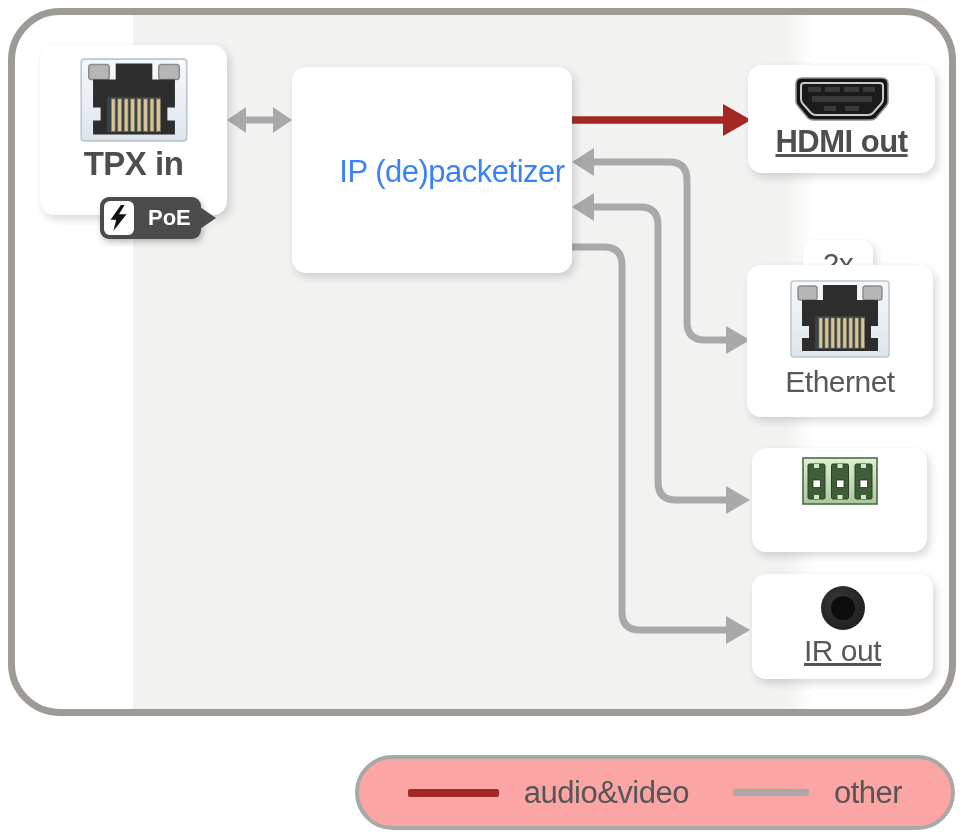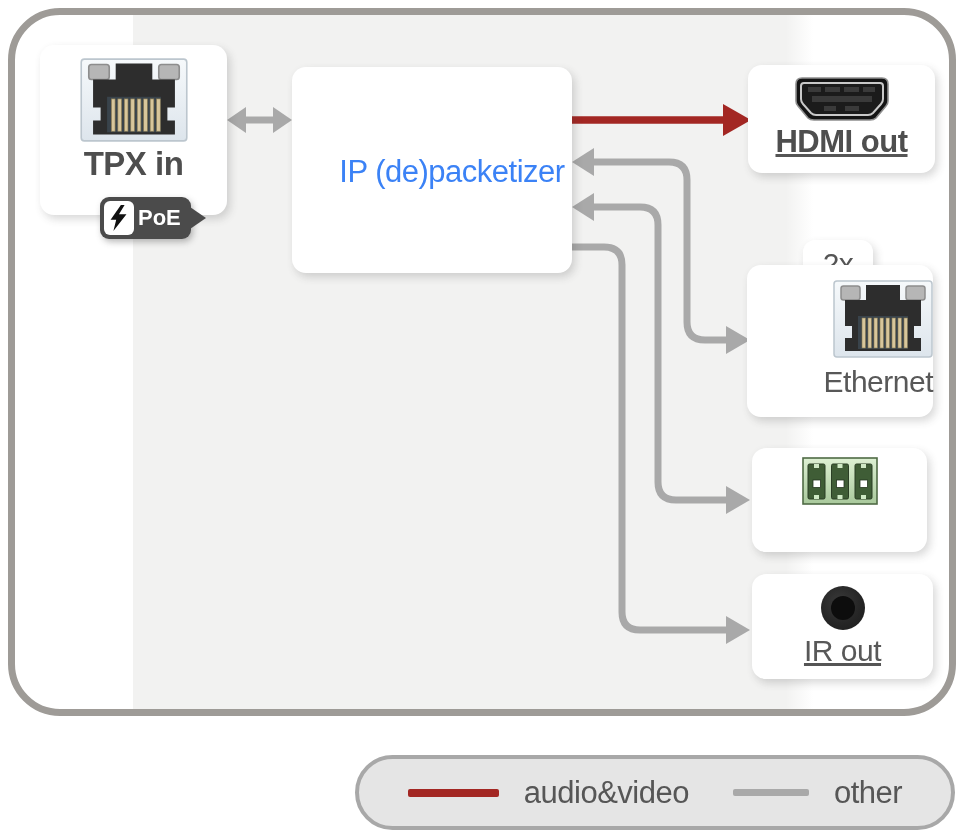--- a/index.html
+++ b/index.html
@@ -29,21 +29,21 @@
   .node .label{
     font-size:30px;color:#585858;line-height:1.1;letter-spacing:-.5px;
     margin-top:4px;white-space:nowrap;
   }
   .node .label.bold{font-weight:bold;color:#4e4e4e;font-size:31px;}
   .icon{display:block;line-height:0;}
   .node-tpx{left:40px;top:45px;width:187px;height:170px;padding-top:13px;box-sizing:border-box;}
   .node-packetizer{left:292px;top:67px;width:280px;height:206px;justify-content:center;}
   .node-packetizer .label{font-size:31px;color:#3b82f6;margin-left:40px;}
   .node-hdmi{left:748px;top:65px;width:187px;height:108px;padding-top:12px;box-sizing:border-box;text-decoration:underline;}
-  .node-eth{left:747px;top:265px;width:186px;height:152px;padding-top:12px;box-sizing:border-box;align-items:flex-end;}
+  .node-eth{left:747px;top:265px;width:186px;height:152px;padding-top:12px;box-sizing:border-box;}
   .node-rs232{left:752px;top:448px;width:175px;height:104px;padding-top:9px;box-sizing:border-box;}
   .node-ir{left:752px;top:574px;width:181px;height:105px;padding-top:12px;box-sizing:border-box;text-decoration:underline;}
   .badge-2x{
     left:803px;top:240px;width:70px;height:46px;border-radius:12px;
     justify-content:center;z-index:3;
   }
   .badge-2x .label{margin-top:0;font-size:30px;color:#555;}
   
   .poe-badge{
     position:absolute;left:100px;top:197px;height:42px;z-index:4;
@@ -51,35 +51,35 @@
     padding:0 10px 0 4px;box-shadow:2px 3px 6px rgba(60,60,60,.35);
   }
   .poe-badge:after{
     content:"";position:absolute;right:-15px;top:50%;transform:translateY(-50%);
     border-left:16px solid #4b4b4b;border-top:11px solid transparent;border-bottom:11px solid transparent;
   }
   .poe-bolt{
     width:30px;height:34px;background:#ffffff;border-radius:6px;
     display:flex;align-items:center;justify-content:center;
   }
-  .poe-text{color:#ffffff;font-weight:bold;font-size:22px;margin-left:4px;letter-spacing:0;}
+  .poe-text{color:#ffffff;font-weight:bold;font-size:22px;margin-left:14px;letter-spacing:0;}
   
   .jack{
     width:44px;height:44px;border-radius:50%;
     background:radial-gradient(circle at 42% 38%, #3a3a3a 0%, #262626 55%, #1a1a1a 100%);
     position:relative;
   }
   .jack:after{
     content:"";position:absolute;left:50%;top:50%;width:24px;height:24px;border-radius:50%;
     transform:translate(-50%,-50%);background:#0d0d0d;
   }
   
   .legend{
     position:absolute;left:355px;top:755px;width:600px;height:75px;z-index:3;
-    box-sizing:border-box;border:4px solid #a8a8a8;border-radius:40px;background:#e5e5e5;
+    box-sizing:border-box;border:4px solid #a8a8a8;border-radius:40px;background:#fca5a5;
     display:flex;align-items:center;justify-content:center;gap:44px;
   }
   .legend-item{display:flex;align-items:center;gap:25px;}
   .legend-swatch{height:8px;border-radius:2px;}
   .legend-label{font-size:31px;color:#565656;letter-spacing:-.5px;white-space:nowrap;}
 </style>
 </head>
 <body>
 
 <div class="canvas">

